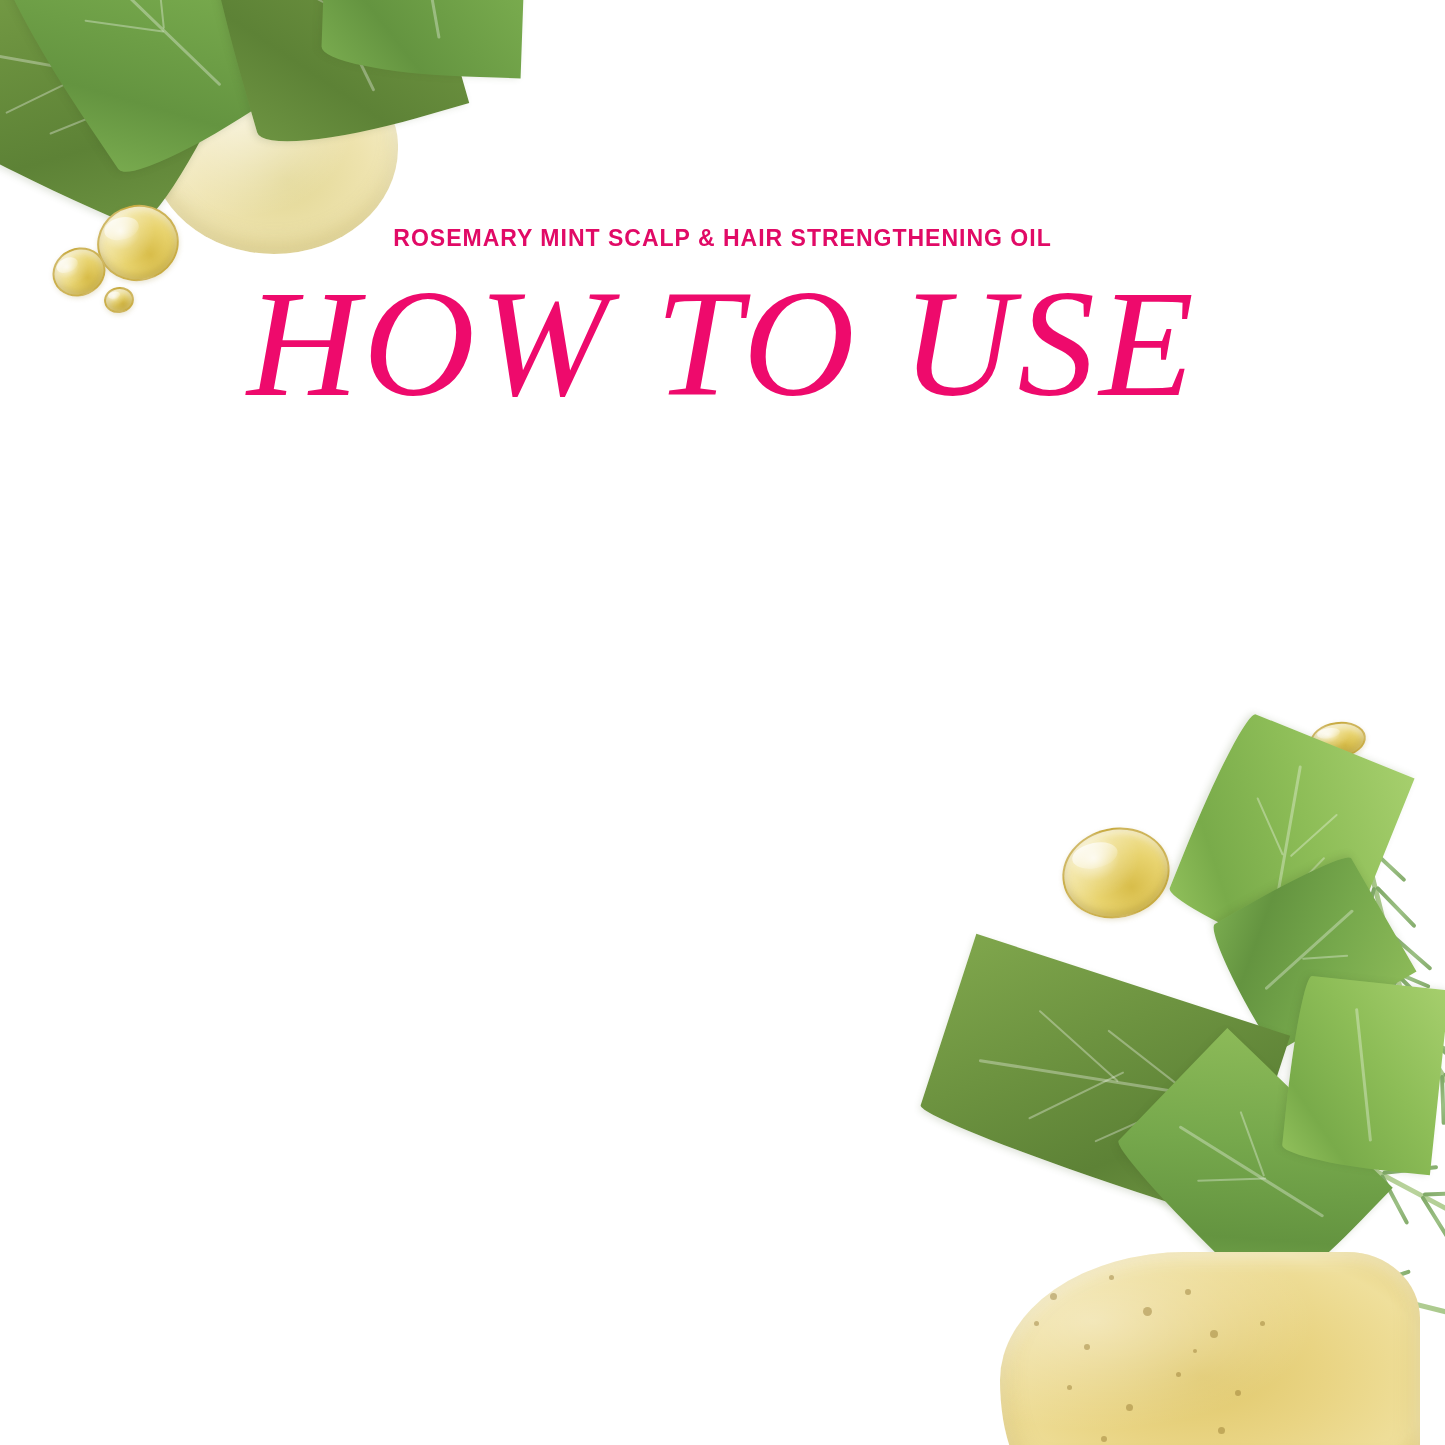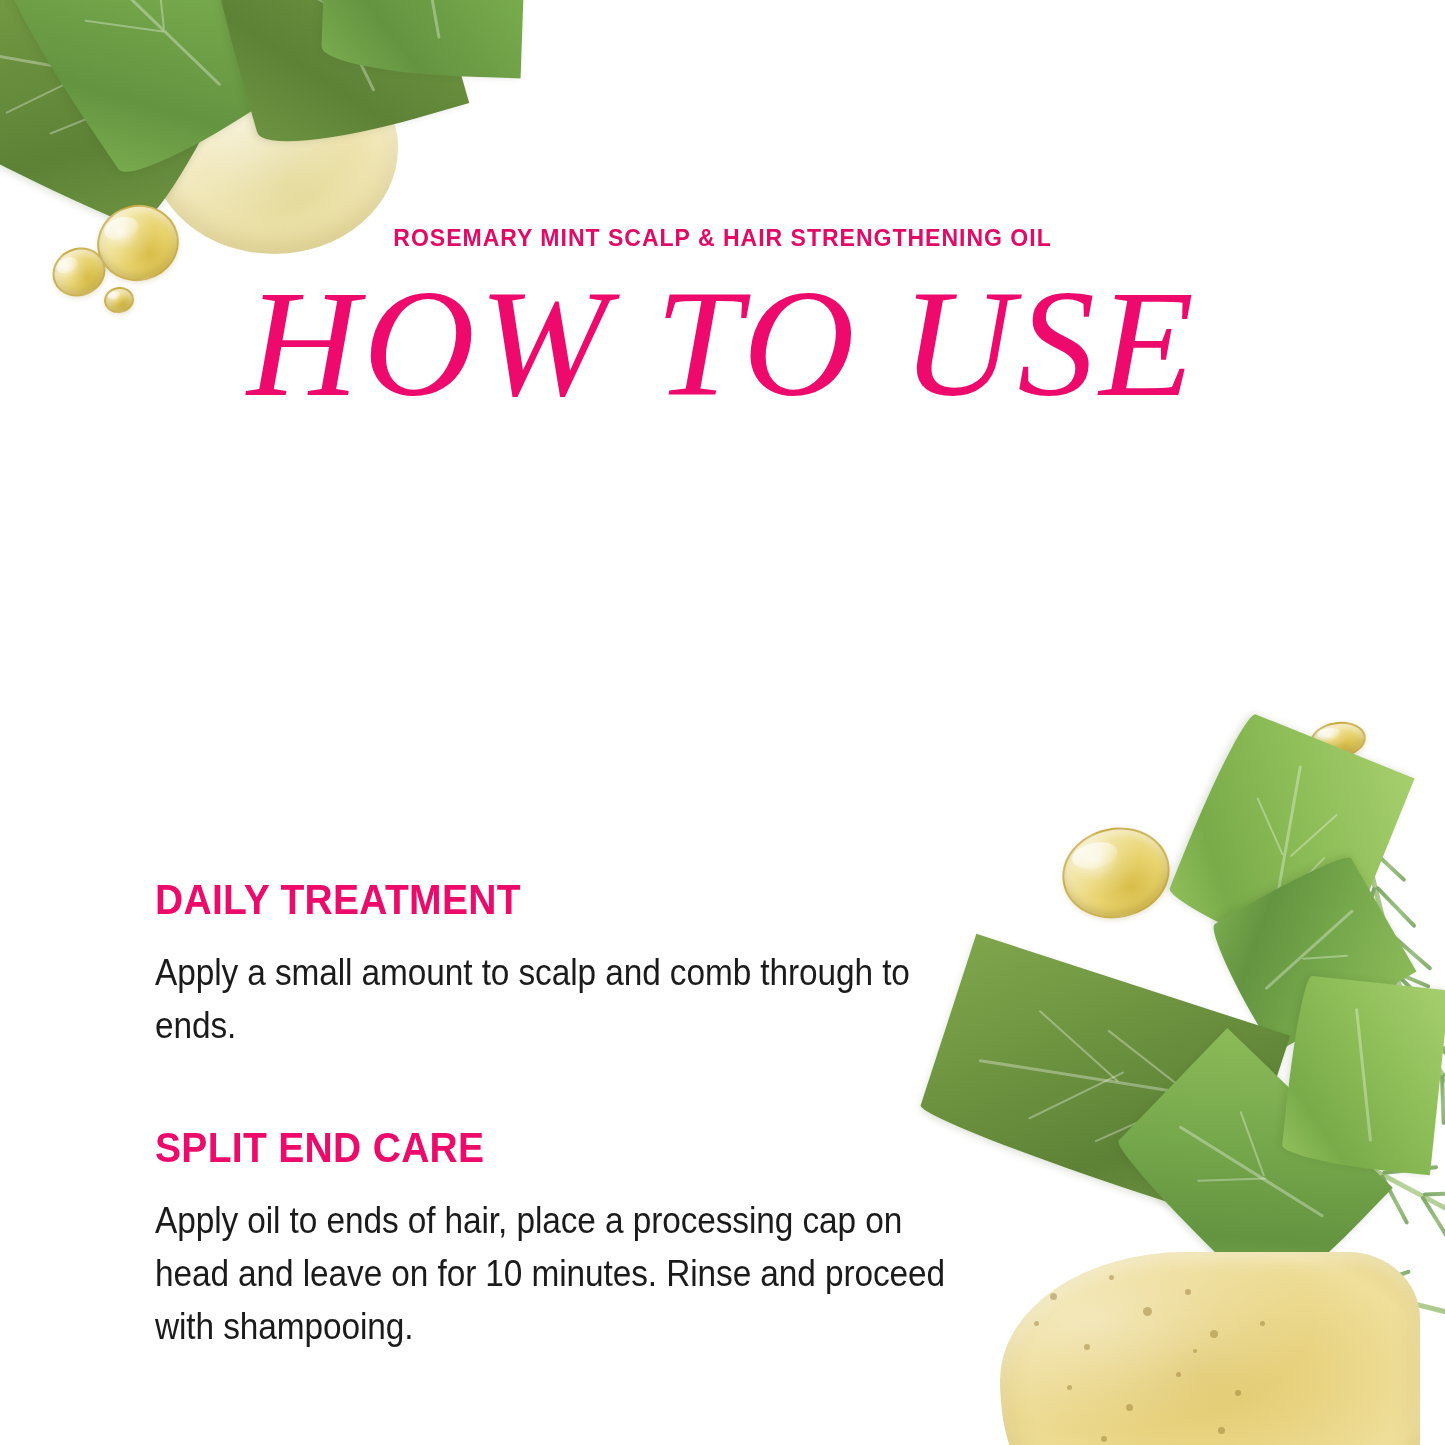--- a/index.html
+++ b/index.html
@@ -303,24 +303,16 @@
     </div>
   </div>
 
   <div class="content">
 
     <div id="eyebrow">ROSEMARY MINT SCALP &amp; HAIR STRENGTHENING OIL</div>
 
     <h1 id="main-title">HOW TO USE</h1>
 
 
-    <div class="section" id="sec-1">
-      <div class="sec-heading">DAILY TREATMENT</div>
-      <div class="sec-body">Apply a small amount to scalp and comb through to ends.</div>
-    </div>
-
-    <div class="section" id="sec-2">
-      <div class="sec-heading">SPLIT END CARE</div>
-      <div class="sec-body">Apply oil to ends of hair, place a processing cap on head and leave on for 10 minutes. Rinse and proceed with shampooing.</div>
-    </div>
+
 
   </div>
 </div>
 
 </body></html>

